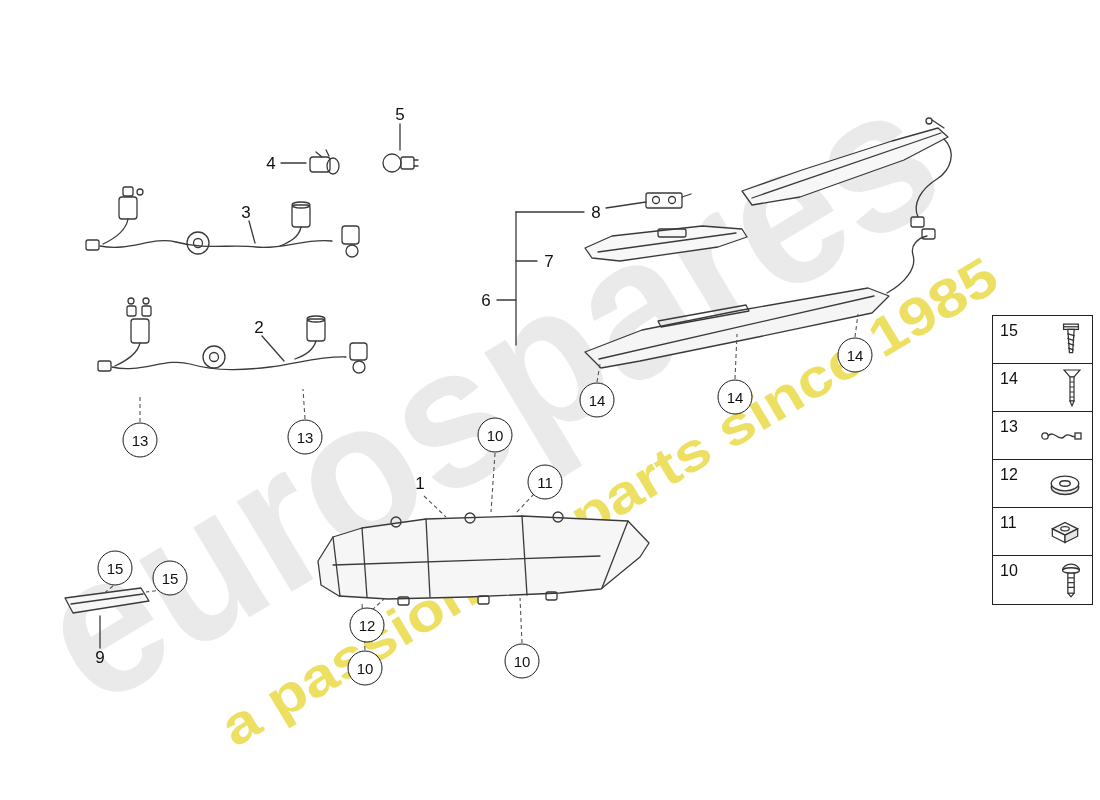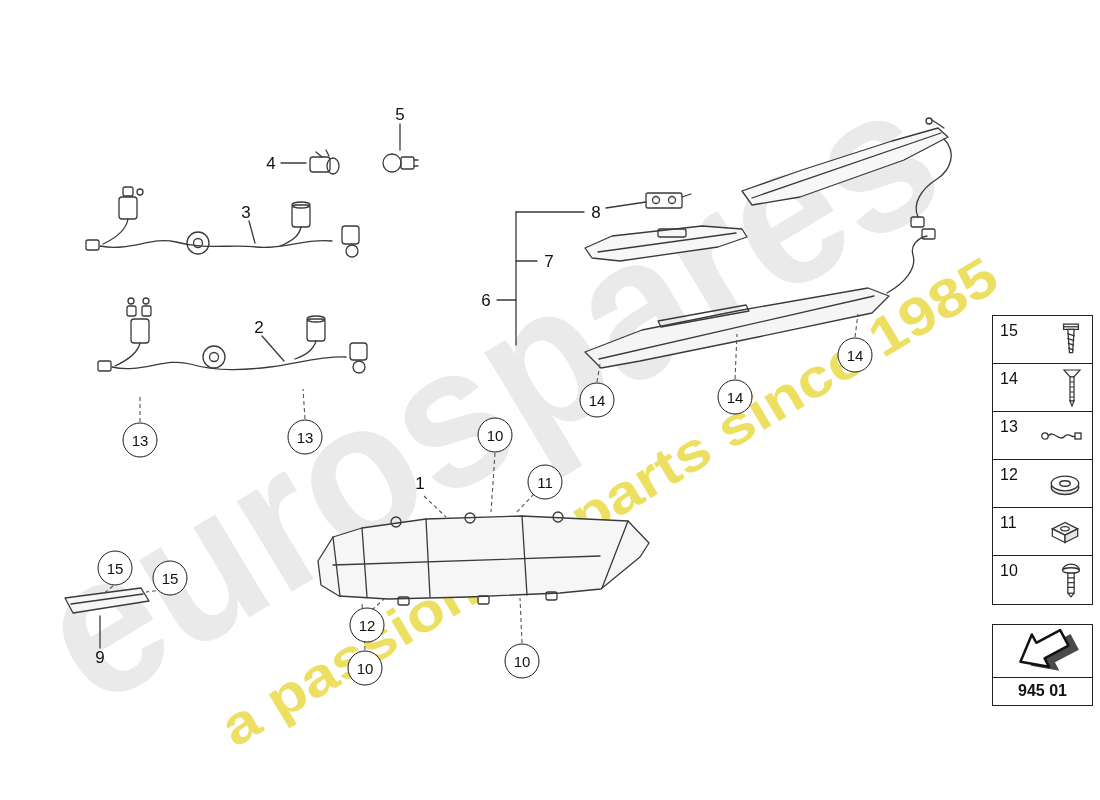--- a/index.html
+++ b/index.html
@@ -267,25 +267,14 @@
           <path d="M4,9 a8,6 0 0 1 16,0"></path>
           <ellipse cx="12" cy="9" rx="8" ry="2.6"></ellipse>
           <rect x="9" y="11.5" width="6" height="19"></rect>
           <path d="M9,16 h6 M9,20.5 h6 M9,25 h6" fill="none"></path>
           <path d="M9,30.5 L12,34 L15,30.5" fill="none"></path>
         </g>
       </svg>
     </div>
   </div>
 
-  <div class="codebox">
-    <div class="arrow-area">
-      <svg width="78" height="50" viewBox="0 0 64 48">
-        <g transform="rotate(-28 32 24)">
-          <polygon points="12,27 34,9 34,18 60,18 60,35 34,35 34,44" fill="#4a4a4a" transform="translate(3,4)"></polygon>
-          <polygon points="8,23 30,5 30,14 56,14 56,31 30,31 30,40" fill="#fff" stroke="#111" stroke-width="2.4" stroke-linejoin="round"></polygon>
-        </g>
-      </svg>
-    </div>
-    <div class="code-strip">945 01</div>
-  </div>
 
 </div>
 
 </body></html>

